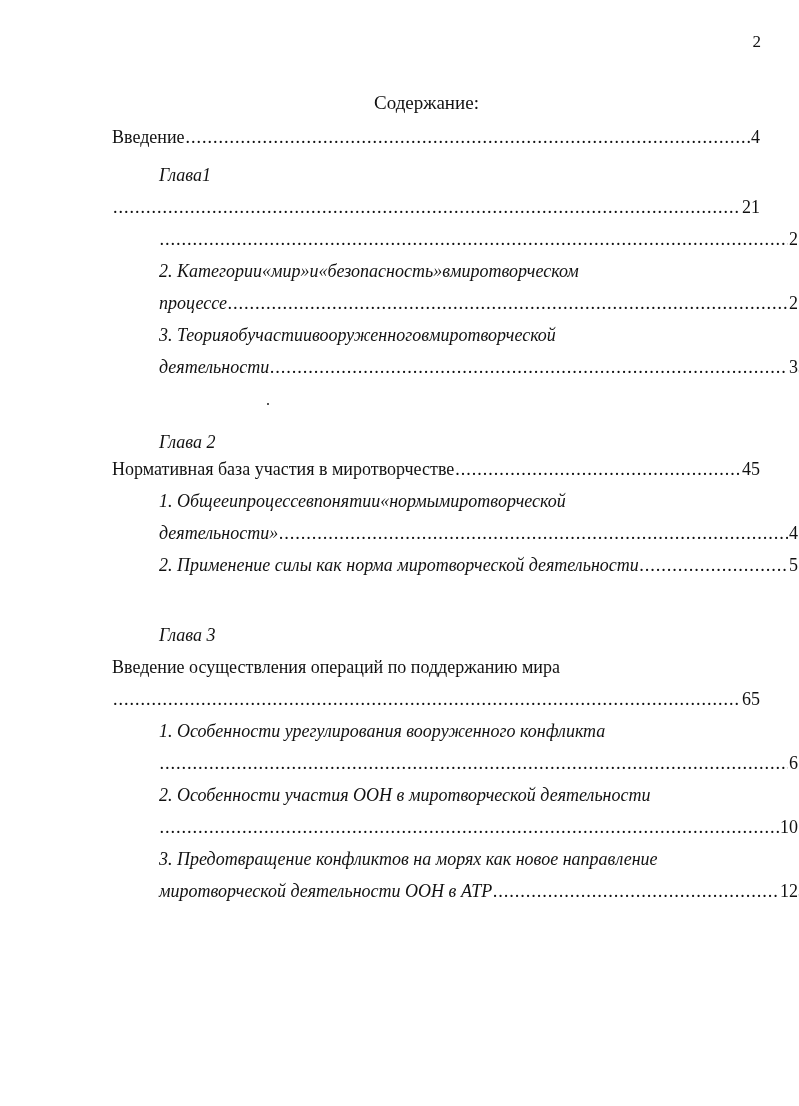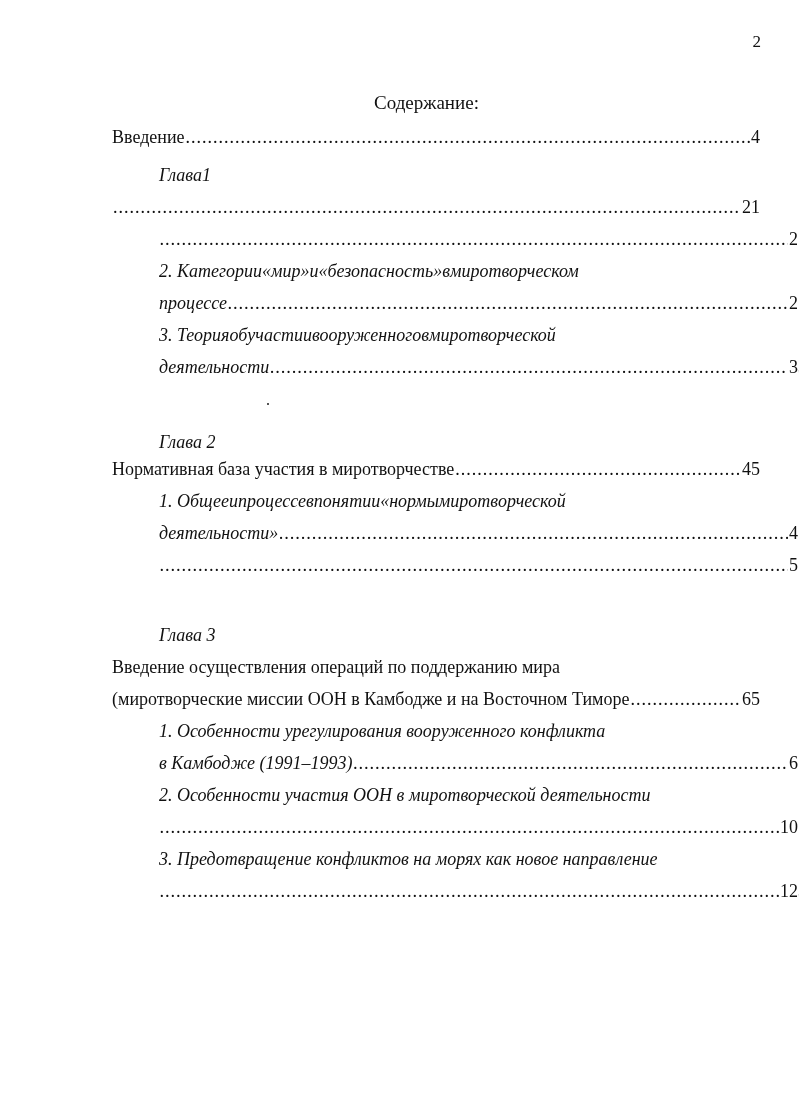--- a/index.html
+++ b/index.html
@@ -114,43 +114,43 @@
   <span>«нормы</span>
   <span>миротворческой</span>
 </div>
 <div class="line italic leader" style="top:522px">
   <span class="txt">деятельности»</span>
   <span class="dots"></span>
   <span class="pg">45</span>
 </div>
 
 <div class="line italic leader" style="top:554px">
+  <span class="txt">2. Применение силы как норма миротворческой деятельности</span>
   <span class="dots"></span>
   <span class="pg">55</span>
 </div>
 
 <div class="line italic" style="top:624px">Глава 3</div>
 
 <div class="line" style="top:656px">Введение осуществления операций по поддержанию мира</div>
 <div class="line leader" style="top:688px">
-  <span class="txt">(миротворческие миссии ООН в Камбодже и на Восточном Тиморе</span>
   <span class="dots"></span>
   <span class="pg">65</span>
 </div>
 
 <div class="line italic" style="top:720px">1. Особенности урегулирования вооруженного конфликта</div>
 <div class="line italic leader" style="top:752px">
-  <span class="txt">в Камбодже (1991–1993)</span>
   <span class="dots"></span>
   <span class="pg">65</span>
 </div>
 
 <div class="line italic" style="top:784px">2. Особенности участия ООН в миротворческой деятельности</div>
 <div class="line italic leader" style="top:816px">
   <span class="dots"></span>
   <span class="pg">105</span>
 </div>
 
 <div class="line italic" style="top:848px">3. Предотвращение конфликтов на морях как новое направление</div>
 <div class="line italic leader" style="top:880px">
+  <span class="txt">миротворческой деятельности ООН в АТР</span>
   <span class="dots"></span>
   <span class="pg">123</span>
 </div>
 
 </body></html>

